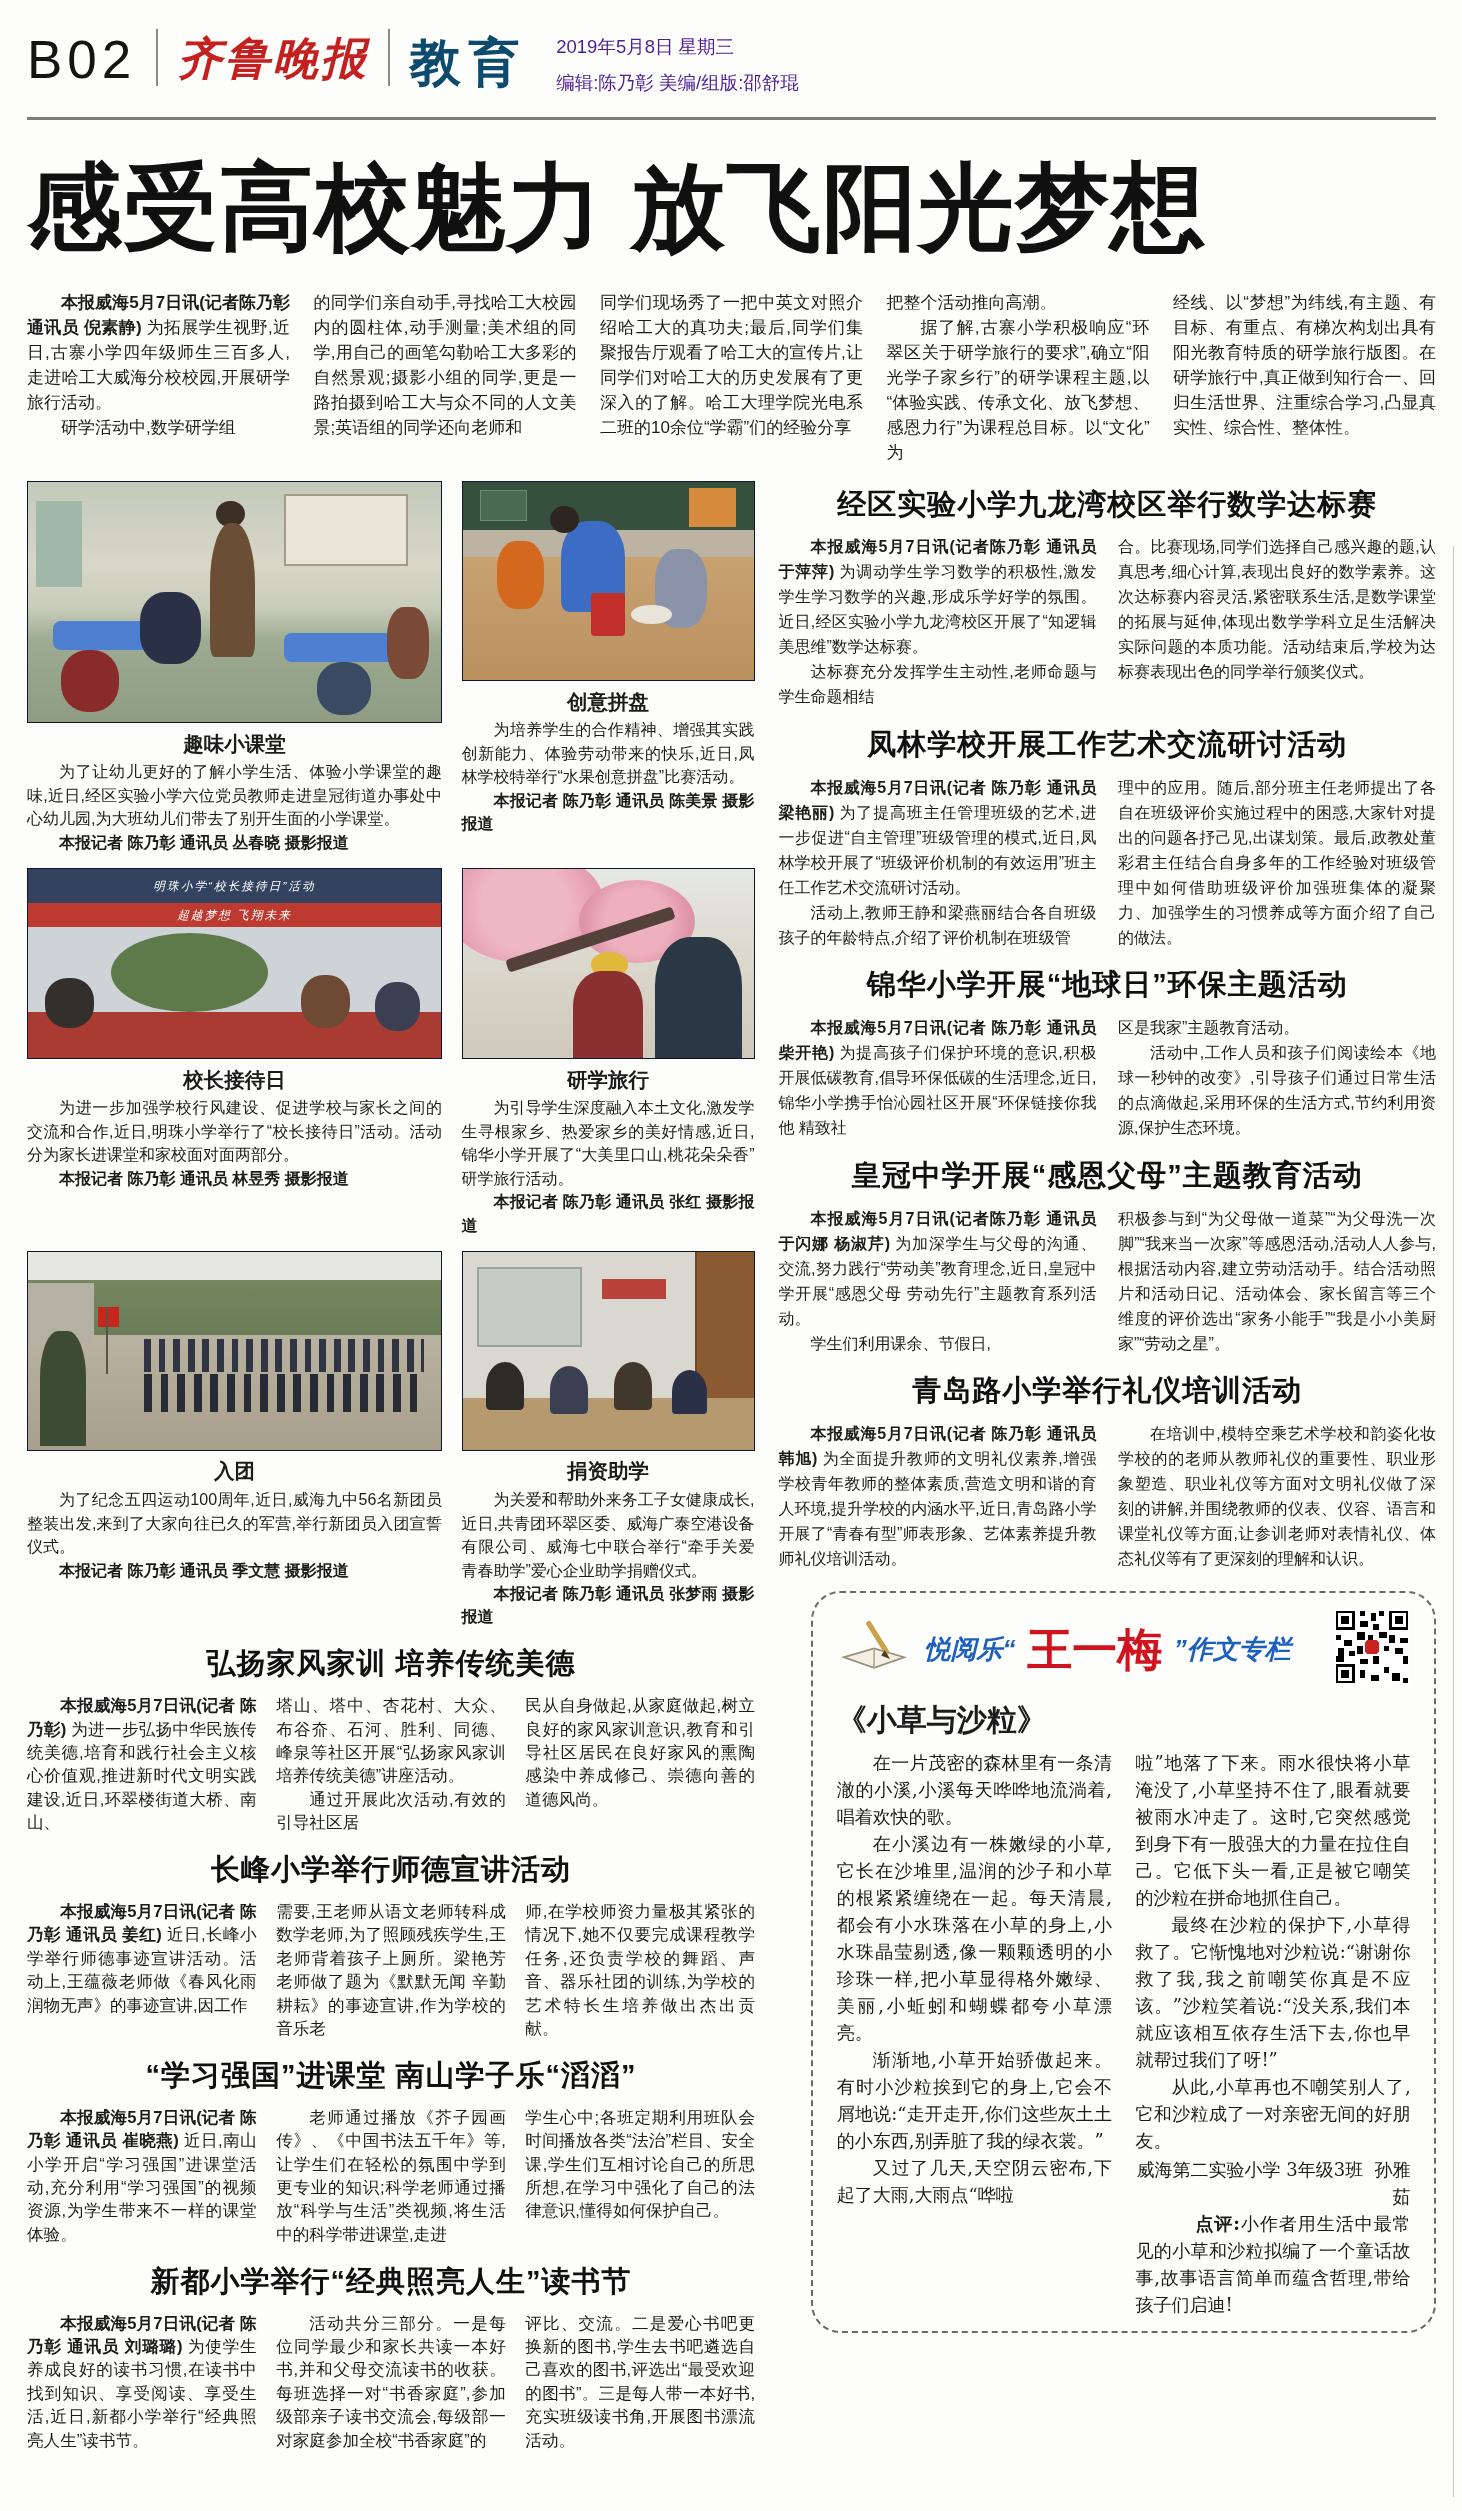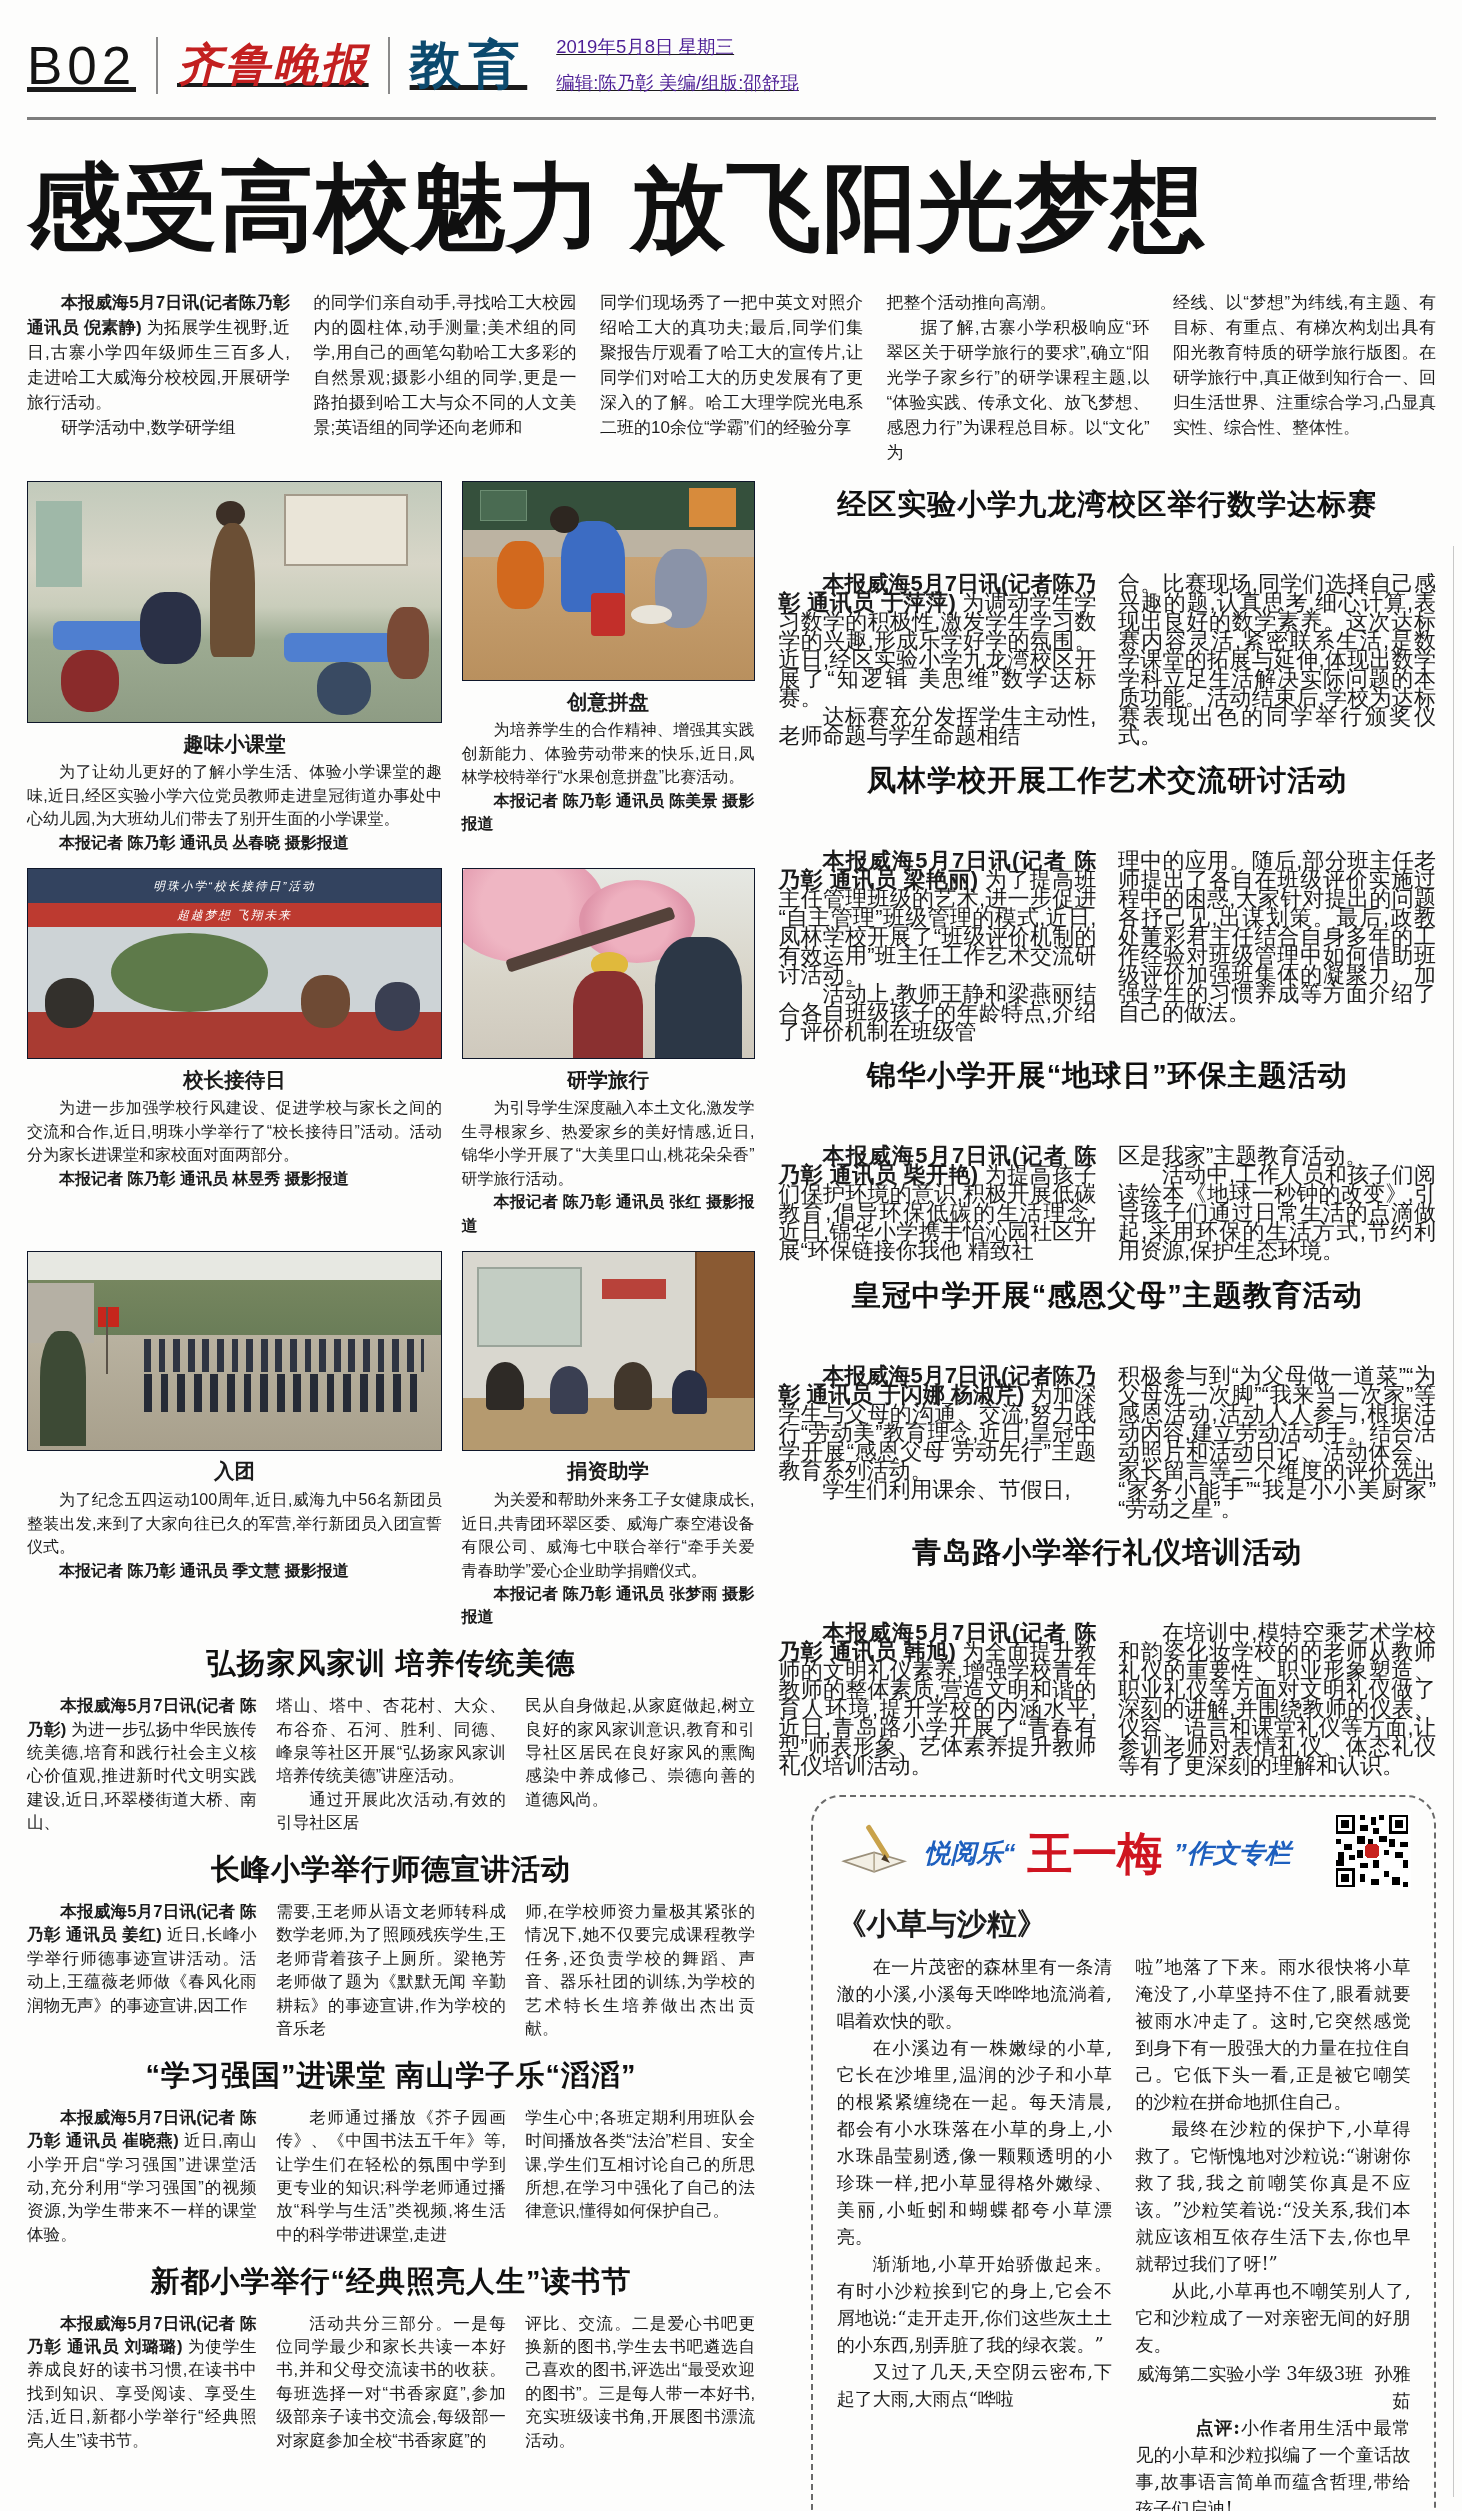--- a/index.html
+++ b/index.html
@@ -2,21 +2,21 @@
 <html lang="zh"><head>
 <meta charset="utf-8">
 <style>
   * { margin:0; padding:0; box-sizing:border-box; }
   html,body { background:#e9e9e9; }
   body { font-family:"Liberation Sans","DejaVu Sans",sans-serif; }
   .page { width:1463px; height:2511px; margin:0 auto; background:#fdfdfc; color:#1b1b1b;
           position:relative; overflow:hidden; }
 
   
-  .masthead { display:flex; align-items:center; padding:29px 27px 0 27px;text-decoration:underline; }
+  .masthead { display:flex; align-items:flex-start; padding:29px 27px 0 27px; }
   .pageno { font-size:53px; letter-spacing:4.9px; color:#141414; font-weight:500; }
   .vbar { width:2px; height:57px; background:#8a8a8a; margin:0 19.5px; }
   .brand { font-family:"DejaVu Serif","Liberation Serif",serif; font-style:italic; font-weight:bold;
            font-size:45px; color:#c32020; letter-spacing:2.9px; }
   .section-name { font-size:51px; font-weight:bold; letter-spacing:7.8px; color:#0c4a6e; }
   .meta { margin-left:29px; font-size:18.5px; line-height:1.95; color:#4c1d95; }
   .toprule { height:2.9px; background:#7d7d7d; margin:15.6px 27px 0 27px; }
 
   
   .lead-hl { padding:25px 27px 0 27px; font-size:95px; font-weight:bold; letter-spacing:1px;
@@ -43,21 +43,21 @@
   .ftext { font-size:16px; line-height:23.4px; text-align:justify; }
   .fby { font-weight:bold; font-size:16px; line-height:23.4px; text-indent:2em; text-align:justify; }
   .pbtxt { color:#fff; text-align:center; font-size:11.7px; letter-spacing:2px; overflow:hidden; white-space:nowrap; }
 
   
   .art { margin-top:15.6px; }
   .art h2 { text-align:center; font-weight:bold; font-size:29px; letter-spacing:1px; margin-bottom:9.8px; color:#101010; }
   .cols3 { display:flex; gap:19.5px; }
   .cols3 .col { flex:1; font-size:16.6px; line-height:23.4px; text-align:justify; }
   .cols2 { display:flex; gap:21.5px; }
-  .cols2 .col { flex:1; font-size:22px; line-height:19px; text-align:justify;margin-top:40px; }
+  .cols2 .col { flex:1; font-size:16px; line-height:25px; text-align:justify; }
 
   
   .essay { margin:19.5px 0 0 33px; border:2.9px dashed #6a6a6a; border-radius:29px; padding:15.6px 23.4px 13.7px 23.4px; }
   .ebrand { display:flex; align-items:center; gap:11.7px; }
   .bp { color:#1d5fbe; font-style:italic; font-size:26px; font-weight:bold; }
   .bn { color:#cf1420; font-size:45px; font-weight:bold; font-family:"DejaVu Serif","Liberation Serif",serif; line-height:1; }
   .qrwrap { margin-left:auto; }
   .etitle { text-align:left; font-size:30px; font-weight:bold; margin:9.8px 0 7.8px 0;
             font-family:"DejaVu Serif","Liberation Serif",serif; }
   .ecols { display:flex; gap:23.4px; font-family:"DejaVu Serif","Liberation Serif",serif;

